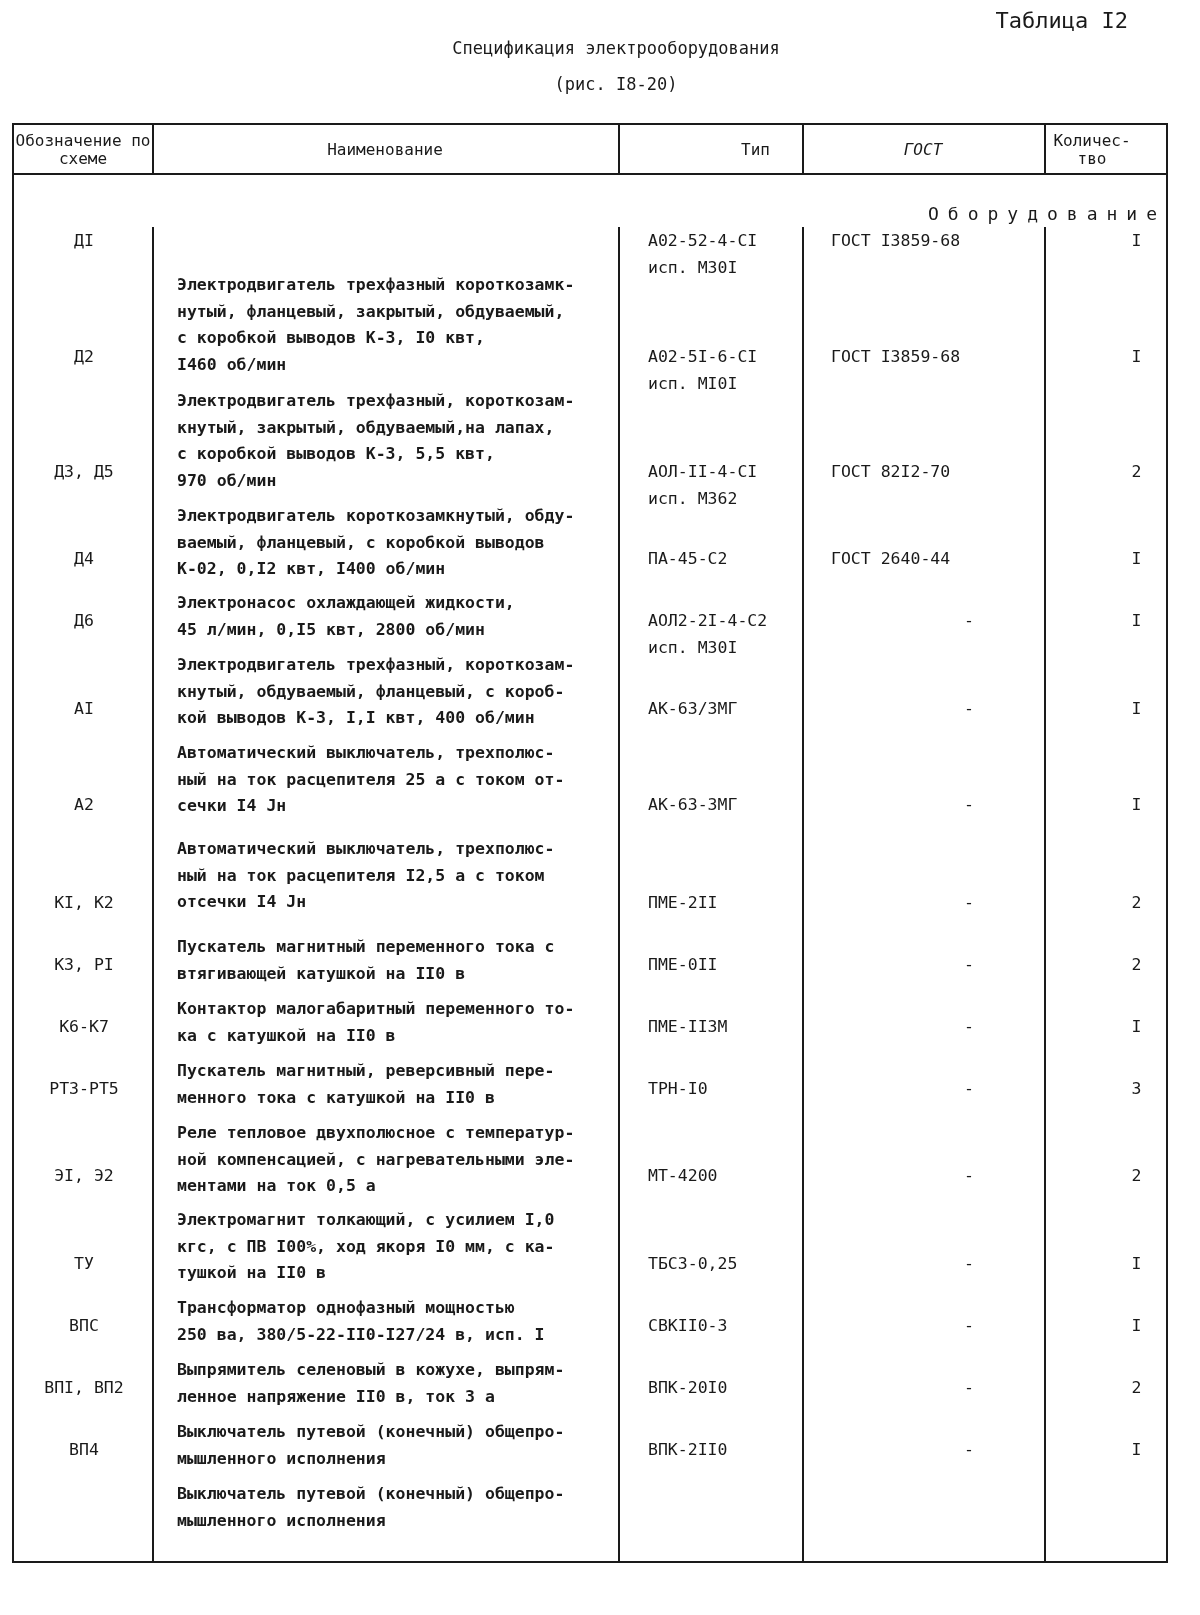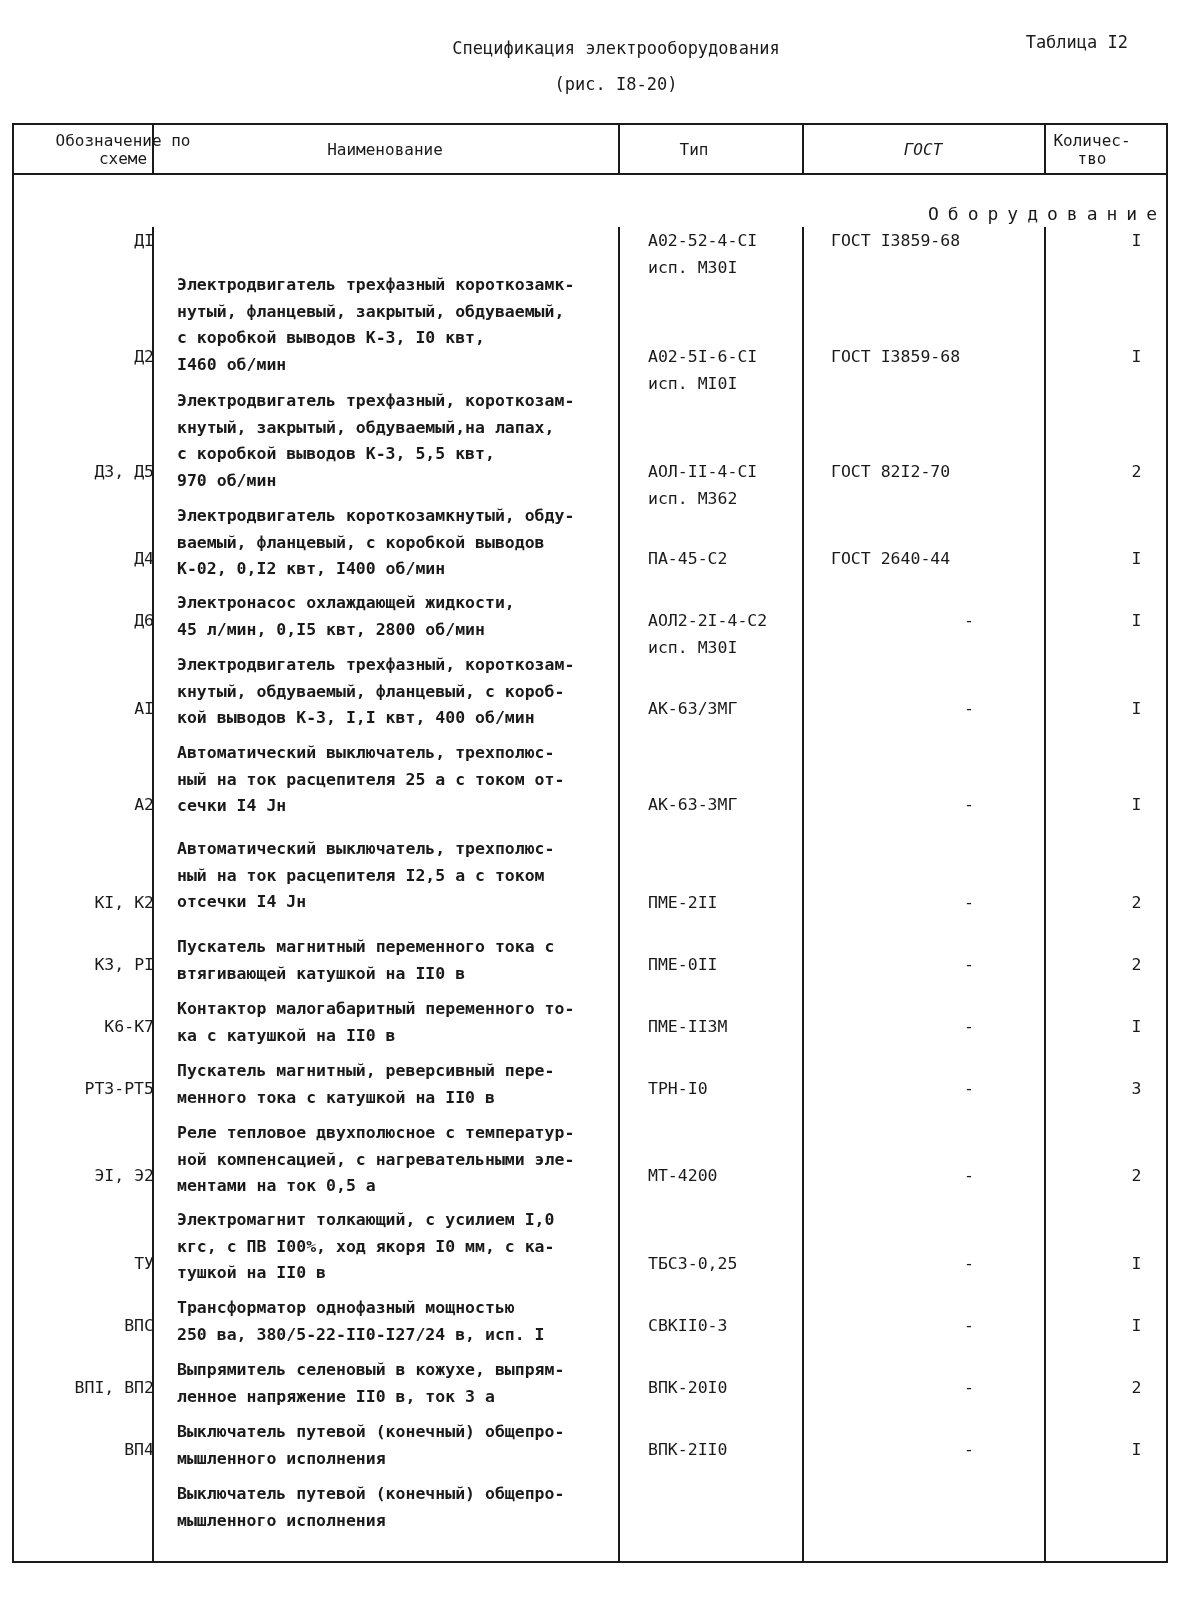--- a/index.html
+++ b/index.html
@@ -1,30 +1,30 @@
 <!DOCTYPE html>
 <html><head>
 <meta charset="utf-8">
 <style>
   html, body { margin:0; padding:0; background:#ffffff; }
   body { width:1200px; height:1615px; position:relative; overflow:hidden;
          font-family:"DejaVu Sans Mono","Liberation Mono",monospace; color:#1a1a1a; }
   .abs { position:absolute; }
-  .table-label { right:72px; top:8px; font-size:17px;margin-top:24px; }
+  .table-label { right:72px; top:8px; font-size:22px; }
   .title { left:16px; width:1200px; text-align:center; font-size:17px; }
   .t1 { top:38px; }
   .t2 { top:66px;margin-top:8px; }
   .frame { left:12px; top:123px; width:1156px; height:1440px; border:2px solid #1a1a1a; box-sizing:border-box; }
   .hline { position:absolute; left:0; right:0; border-top:2px solid #1a1a1a; }
   .vline { position:absolute; top:0; bottom:0; border-left:2px solid #1a1a1a; }
   .hdr { position:absolute; top:0; height:50px; display:flex; align-items:center; justify-content:center;
          text-align:center; font-size:16px; line-height:18px; }
   .section { position:absolute; left:0; right:0; top:78px; text-align:right; font-size:18px; letter-spacing:9px; }
   .row { position:absolute; left:0; right:0; font-size:16.5px; line-height:26.5px; }
-  .c-des { position:absolute; left:0; width:140px; text-align:right; }
+  .c-des { position:absolute; left:0; width:140px; text-align:center; }
   .c-name { position:absolute; left:163px; width:450px; white-space:pre-line; font-weight:bold;margin-top:44px; }
   .c-type { position:absolute; left:634px; width:170px; white-space:pre-line; }
   .c-gost { position:absolute; left:790px; width:330px; text-align:center; }
   .c-gost.left { text-align:left; left:817px; }
   .c-qty { position:absolute; left:1070px; width:105px; text-align:center; }
 </style>
 </head>
 <body>
 
 <div class="abs table-label">Таблица I2</div>
@@ -33,27 +33,27 @@
 
 <div class="abs frame">
 
   <div class="hline" style="top:48px;"></div>
 
   <div class="vline" style="left:138px;"></div>
   <div class="vline" style="left:604px;"></div>
   <div class="vline" style="left:788px;"></div>
   <div class="vline" style="left:1030px;"></div>
 
-  <div class="hdr" style="left:0;width:138px;padding-left:40px;">
+  <div class="hdr" style="left:0;width:138px;">
     <span>Обозначение по схеме</span>
   </div>
   <div class="hdr" style="left:138px;width:466px;">
     <span>Наименование</span>
   </div>
-  <div class="hdr" style="left:604px;width:152px;">
+  <div class="hdr" style="left:604px;width:152px;justify-content:flex-end;">
     <span>Тип</span>
   </div>
   <div class="hdr" style="left:788px;width:242px;font-style:italic;">
     <span>ГОСТ</span>
   </div>
   <div class="hdr" style="left:1030px;width:96px;">
     <span>Количес-тво</span>
   </div>
 
   <div style="position:absolute;left:0;right:0;top:50px;height:52px;background:#fff;"></div>

